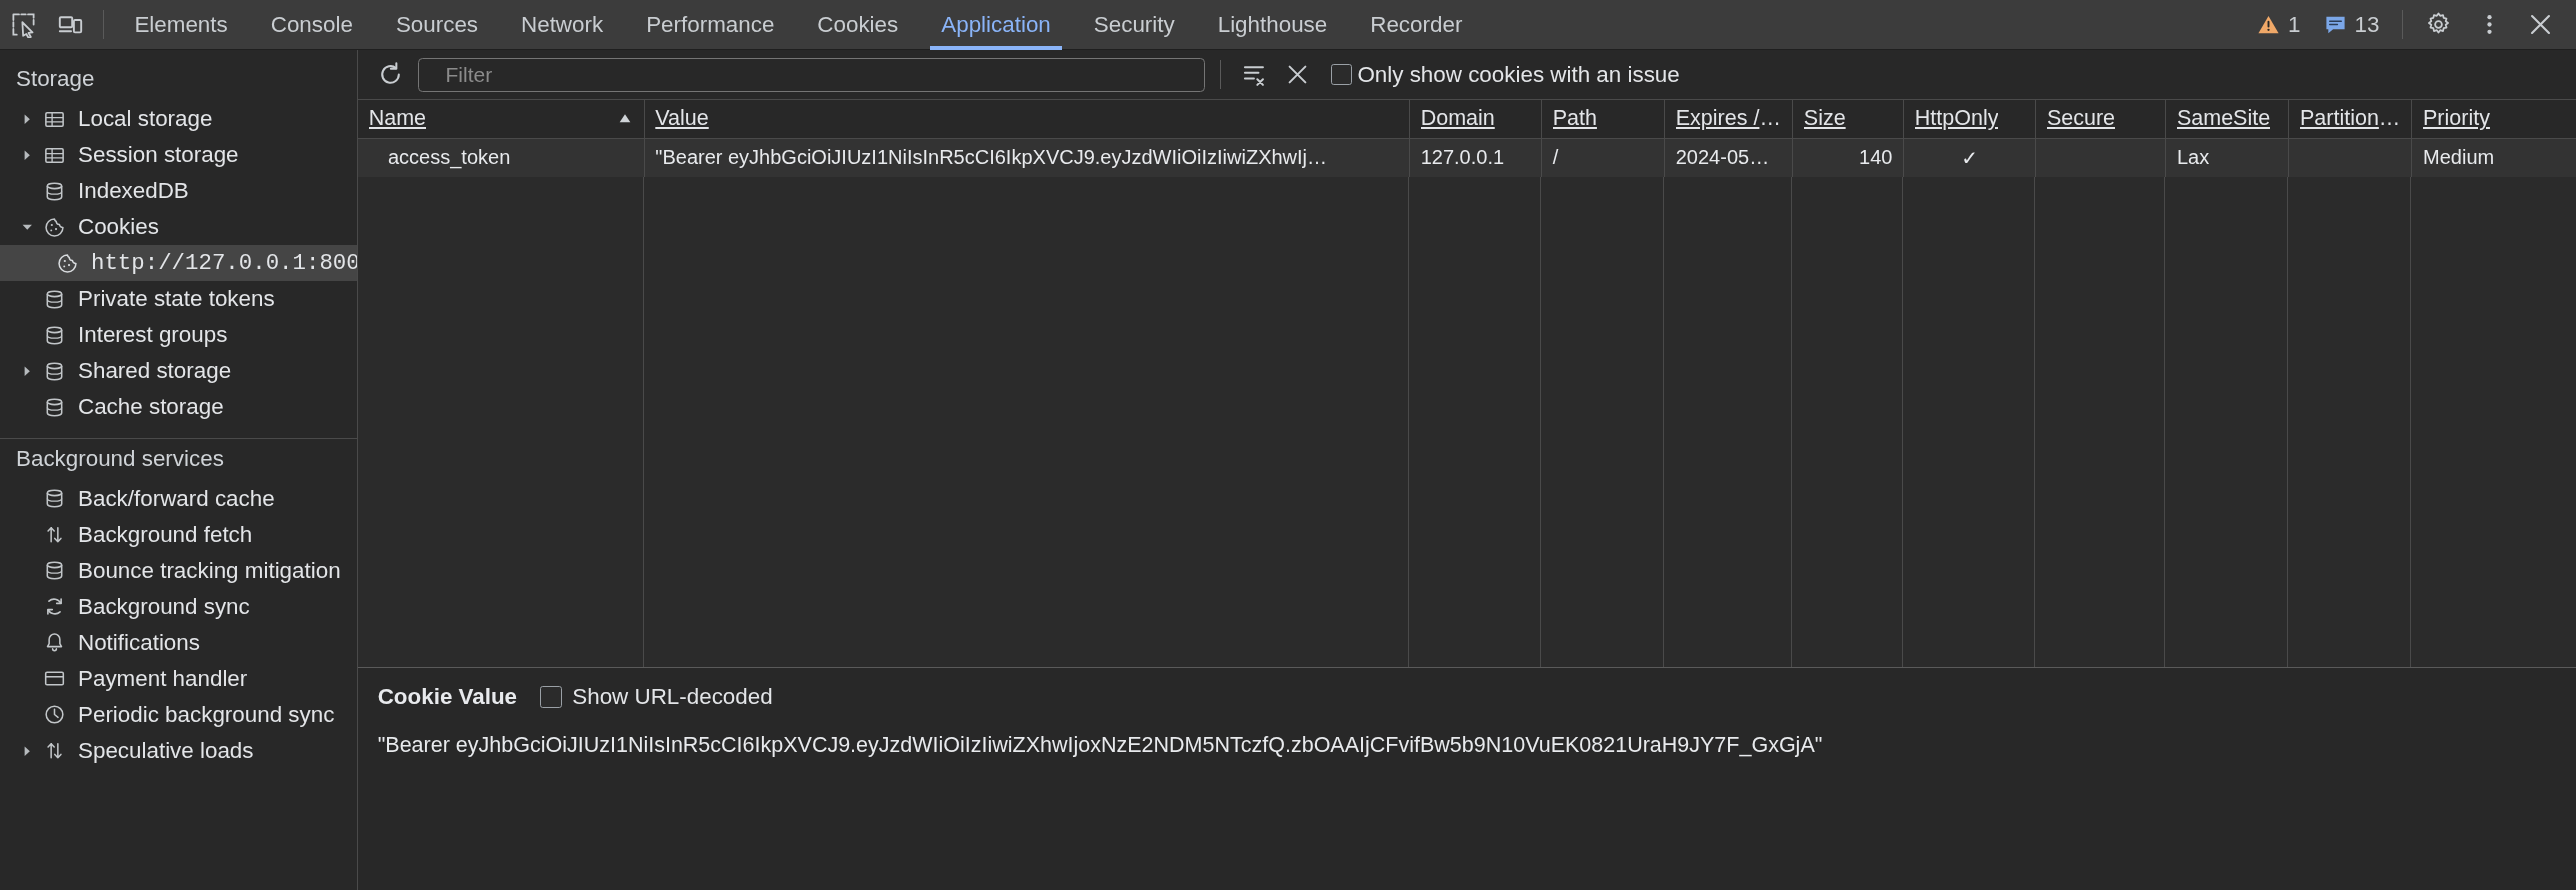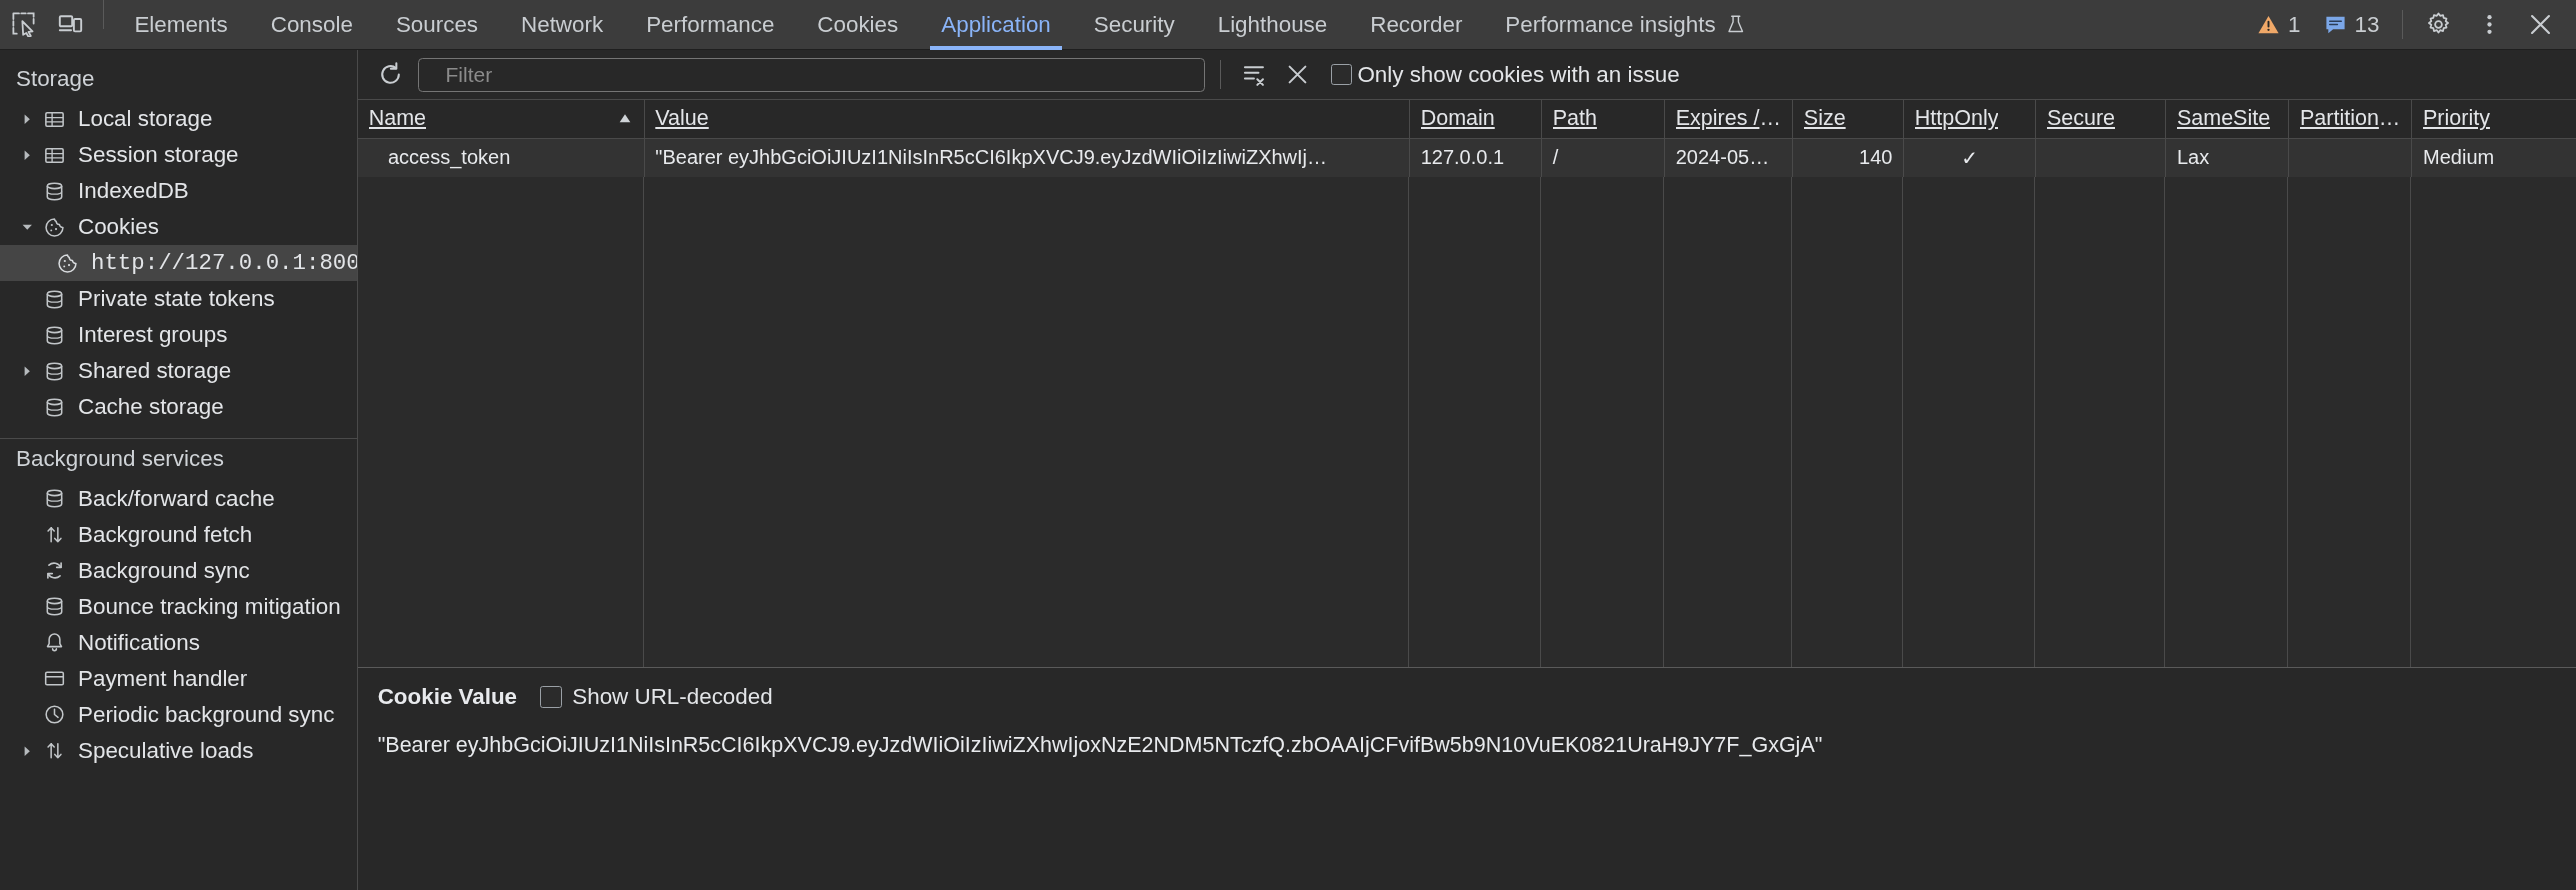--- a/index.html
+++ b/index.html
@@ -9,21 +9,21 @@
     font-family: "Liberation Sans", sans-serif;
     color: #e8eaed;
     overflow: hidden;
   }
   #app { width: 2576px; height: 891px; display: flex; flex-direction: column; }
 
   
   .toolbar {
     height: 50px; min-height: 50px;
     background: #3c3c3c;
-    display: flex; 
+    display: flex; align-items: center;
     border-bottom: 0.9px solid #1f1f1f;
     position: relative;
   }
   .tb-icon-btn {
     width: 47px; height: 47px;
     display: flex; align-items: center; justify-content: center;
     cursor: pointer;
   }
   .tb-sep {
     width: 0.9px; height: 29px; background: #5a5a5a; margin: 0 9px;
@@ -213,26 +213,20 @@
         </div>
       <div class="tab">
           <span>Security</span>
         </div>
       <div class="tab">
           <span>Lighthouse</span>
         </div>
       <div class="tab">
           <span>Recorder</span>
         </div>
-      <div class="tab">
-        <span>Performance insights</span>
-        <svg width="21.5" height="21.5" viewBox="0 0 24 24">
-          <path d="M9 2.5 v6.5 L4.5 19.5 h15 L15 9 V2.5 M7.5 2.5 h9" fill="none" stroke="#c9cdd1" stroke-width="1.6" stroke-linejoin="round" stroke-linecap="round"></path>
-        </svg>
-      </div>
     </div>
 
     <div class="tb-right">
       <div class="counter">
         <svg width="23" height="23" viewBox="0 0 24 24">
           <path d="M12 3 L22.5 21 H1.5 Z" fill="#f0a868"></path>
           <path d="M12 9 v5" stroke="#282828" stroke-width="2" stroke-linecap="round"></path>
           <circle cx="12" cy="17.6" r="1.2" fill="#282828"></circle>
         </svg>
         <span>1</span>
@@ -419,39 +413,39 @@
             <path d="M15.5 5 V19.5 M15.5 19.5 L12.3 16.1 M15.5 19.5 L18.7 16.1" fill="none" stroke="#c2c6c9" stroke-width="1.6" stroke-linecap="round" stroke-linejoin="round"></path>
           </svg>
         </span>
         <span class="sb-label">Background fetch</span>
       </div>
 
       <div class="sb-item indent-1">
         <span class="sb-twisty"></span>
         <span class="sb-ico">
           <svg width="23" height="23" viewBox="0 0 24 24">
+            <ellipse cx="12" cy="6.2" rx="7.5" ry="2.8" fill="none" stroke="#c2c6c9" stroke-width="1.6"></ellipse>
+            <path d="M4.5 6.2 v11.6 c0 1.55 3.36 2.8 7.5 2.8 s7.5-1.25 7.5-2.8 V6.2" fill="none" stroke="#c2c6c9" stroke-width="1.6"></path>
+            <path d="M4.5 12 c0 1.55 3.36 2.8 7.5 2.8 s7.5-1.25 7.5-2.8" fill="none" stroke="#c2c6c9" stroke-width="1.4"></path>
+          </svg>
+        </span>
+        <span class="sb-label">Bounce tracking mitigation</span>
+      </div>
+
+      <div class="sb-item indent-1">
+        <span class="sb-twisty"></span>
+        <span class="sb-ico">
+          <svg width="23" height="23" viewBox="0 0 24 24">
             <path d="M18.6 8.5 A8 8 0 0 0 6.2 6.4" fill="none" stroke="#c2c6c9" stroke-width="1.7" stroke-linecap="round"></path>
             <path d="M5.4 15.5 A8 8 0 0 0 17.8 17.6" fill="none" stroke="#c2c6c9" stroke-width="1.7" stroke-linecap="round"></path>
             <path d="M18.9 4.2 v4.6 h-4.6" fill="none" stroke="#c2c6c9" stroke-width="1.7" stroke-linecap="round" stroke-linejoin="round"></path>
             <path d="M5.1 19.8 v-4.6 h4.6" fill="none" stroke="#c2c6c9" stroke-width="1.7" stroke-linecap="round" stroke-linejoin="round"></path>
           </svg>
         </span>
         <span class="sb-label">Background sync</span>
-      </div>
-
-      <div class="sb-item indent-1">
-        <span class="sb-twisty"></span>
-        <span class="sb-ico">
-          <svg width="23" height="23" viewBox="0 0 24 24">
-            <ellipse cx="12" cy="6.2" rx="7.5" ry="2.8" fill="none" stroke="#c2c6c9" stroke-width="1.6"></ellipse>
-            <path d="M4.5 6.2 v11.6 c0 1.55 3.36 2.8 7.5 2.8 s7.5-1.25 7.5-2.8 V6.2" fill="none" stroke="#c2c6c9" stroke-width="1.6"></path>
-            <path d="M4.5 12 c0 1.55 3.36 2.8 7.5 2.8 s7.5-1.25 7.5-2.8" fill="none" stroke="#c2c6c9" stroke-width="1.4"></path>
-          </svg>
-        </span>
-        <span class="sb-label">Bounce tracking mitigation</span>
       </div>
 
       <div class="sb-item indent-1">
         <span class="sb-twisty"></span>
         <span class="sb-ico">
           <svg width="23" height="23" viewBox="0 0 24 24">
             <path d="M12 3.2 a5.6 5.6 0 0 1 5.6 5.6 v4.4 l1.7 3.1 H4.7 l1.7-3.1 V8.8 A5.6 5.6 0 0 1 12 3.2 Z" fill="none" stroke="#c2c6c9" stroke-width="1.6" stroke-linejoin="round"></path>
             <path d="M10 18.5 a2 2 0 0 0 4 0" fill="none" stroke="#c2c6c9" stroke-width="1.6" stroke-linecap="round"></path>
           </svg>
         </span>

